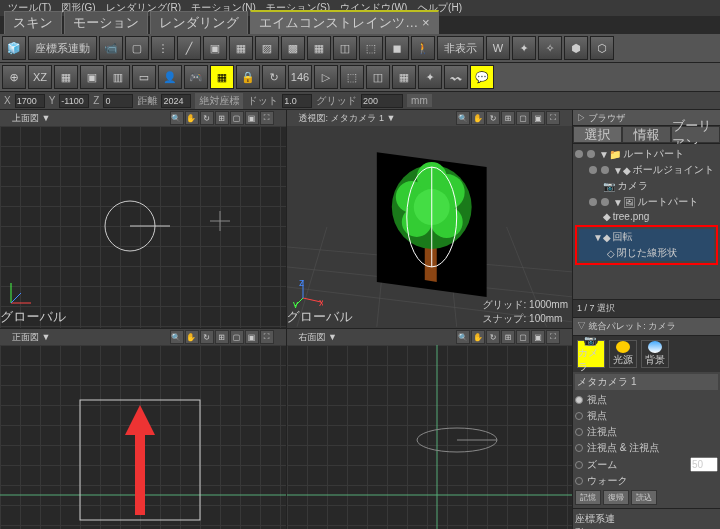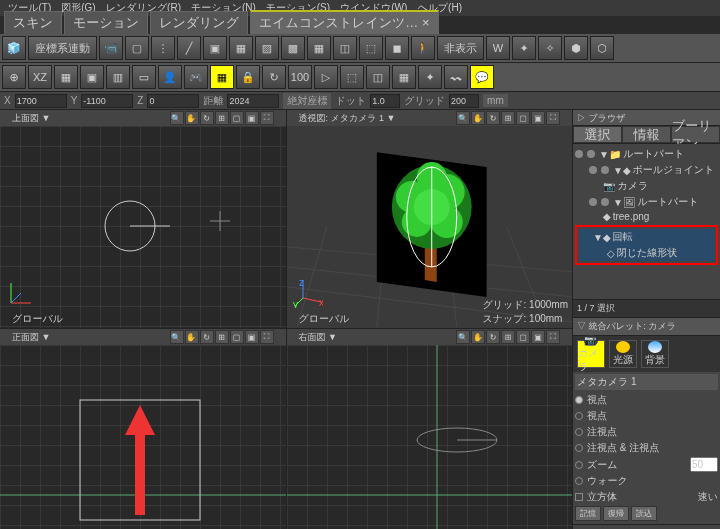--- a/index.html
+++ b/index.html
@@ -8,31 +8,31 @@
 .menubar span{padding:2px 4px;cursor:pointer}
 .tabs{height:18px;background:#2a2a2a;display:flex;align-items:flex-end;padding-left:4px;gap:2px}
 .tab{background:#555;padding:2px 8px;border:1px solid #666;border-bottom:none;font-size:13px}
 .tab.active{background:#666;border-top:2px solid #bdbf1f}
 .toolbar{background:#555;padding:2px;display:flex;gap:2px;flex-wrap:wrap;border-bottom:1px solid #222}
 .tbtn{width:24px;height:24px;background:linear-gradient(#666,#444);border:1px solid #222;display:flex;align-items:center;justify-content:center;font-size:11px}
 .tbtn.wide{width:auto;padding:0 6px}
 .tbtn.yellow{background:#ff0;color:#000}
 .toolbar2{background:#555;padding:2px;display:flex;gap:2px;border-bottom:1px solid #222}
 .coordbar{height:18px;background:#444;display:flex;align-items:center;padding:0 4px;gap:4px;font-size:9px;border-bottom:1px solid #222}
-.coordbar input{width:52px;background:#333;border:1px solid #222;color:#ccc;font-size:9px;padding:1px}
+.coordbar input{width:30px;background:#333;border:1px solid #222;color:#ccc;font-size:9px;padding:1px}
 .coordbar .lbl{color:#aaa}
 .main{display:flex;height:calc(100% - 92px)}
 .viewports{flex:1;display:grid;grid-template-columns:1fr 1fr;grid-template-rows:1fr 1fr;gap:1px;background:#222}
 .vp{background:#222;position:relative;overflow:hidden}
 .vp-header{position:absolute;top:0;left:0;right:0;height:16px;background:#444;display:flex;align-items:center;padding:0 12px;gap:2px;z-index:10}
 .vp-header .title{font-size:9px}
 .vp-header .icons{margin-left:auto;display:flex;gap:1px}
 .vp-header .icons span{width:14px;height:14px;background:#555;border:1px solid #333;font-size:8px;display:flex;align-items:center;justify-content:center}
 .vp-canvas{position:absolute;inset:0;top:16px}
-.vp-footer{position:absolute;bottom:2px;left:12px;font-size:10px;z-index:10}
+.vp-footer{position:absolute;bottom:2px;left:0;font-size:13px;z-index:10}
 .vp-footer-r{position:absolute;bottom:2px;right:4px;font-size:9px;z-index:10}
 .grid-bg-dark{background:#282828;background-image:linear-gradient(#383838 1px,transparent 1px),linear-gradient(90deg,#383838 1px,transparent 1px);background-size:20px 20px}
 .sidepanel{width:148px;background:#444;border-left:1px solid #222;display:flex;flex-direction:column}
 .sp-header{height:16px;background:#555;padding:2px 4px;font-size:9px;border-bottom:1px solid #222}
 .sp-tabs{display:flex;height:18px;border-bottom:1px solid #222}
 .sp-tab{flex:1;background:#555;border:1px solid #333;font-size:13px;display:flex;align-items:center;justify-content:center}
 .sp-tab.active{background:#666}
 .tree{background:#444;padding:2px;font-size:9px;flex:0 0 auto;min-height:155px}
 .tree-row{display:flex;align-items:center;padding:1px 0;gap:2px}
 .tree-row.sel{background:#2a4a6a}
@@ -104,21 +104,21 @@
   <div class="tbtn">XZ</div>
   <div class="tbtn">▦</div>
   <div class="tbtn">▣</div>
   <div class="tbtn">▥</div>
   <div class="tbtn">▭</div>
   <div class="tbtn">👤</div>
   <div class="tbtn">🎮</div>
   <div class="tbtn yellow">▦</div>
   <div class="tbtn">🔒</div>
   <div class="tbtn">↻</div>
-  <div class="tbtn">100</div>
+  <div class="tbtn">146</div>
   <div class="tbtn">▷</div>
   <div class="tbtn">⬚</div>
   <div class="tbtn">◫</div>
   <div class="tbtn">▦</div>
   <div class="tbtn">✦</div>
   <div class="tbtn">〰</div>
   <div class="tbtn yellow">💬</div>
 </div>
 
 <div class="coordbar">
@@ -127,21 +127,21 @@
   <span class="lbl">Y</span>
   <input value="-1100" style="">
   <span class="lbl">Z</span>
   <input value="0" style="">
   <span class="lbl">距離</span>
   <input value="2024" style="">
   <span class="lbl" style="background:#555;padding:1px 4px">絶対座標</span>
   <span class="lbl">ドット</span>
   <input style="width: 30px;" value="1.0">
   <span class="lbl">グリッド</span>
-  <input style="width: 30px;" value="200">
+  <input style="width: 42px;" value="200">
   <span class="lbl" style="background:#555;padding:1px 4px">mm</span>
 </div>
 
 <div class="main">
   <div class="viewports">
 
     <div class="vp">
       <div class="vp-header">
         <span class="title">上面図 ▼</span>
         <div class="icons">
@@ -365,25 +365,20 @@
         </div>
       <div class="row">
           <span class="radio"></span>
           <span>ズーム</span>
           <input style="margin-left: auto; width: 28px;" value="50">
         </div>
       <div class="row">
           <span class="radio"></span>
           <span>ウォーク</span>
         </div>
-      <div class="row">
-          <span style="width:8px;height:8px;border:1px solid #888;display:inline-block;margin-right:2px"></span>
-          <span>立方体</span>
-          <span style="margin-left:auto">速い</span>
-        </div>
       <div class="row" style="gap:2px">
         <span class="btn">記憶</span>
         <span class="btn">復帰</span>
         <span class="btn">読込</span>
       </div>
     </div>
 
     <div class="section">
       <div class="section-b">
         <div class="srow">

